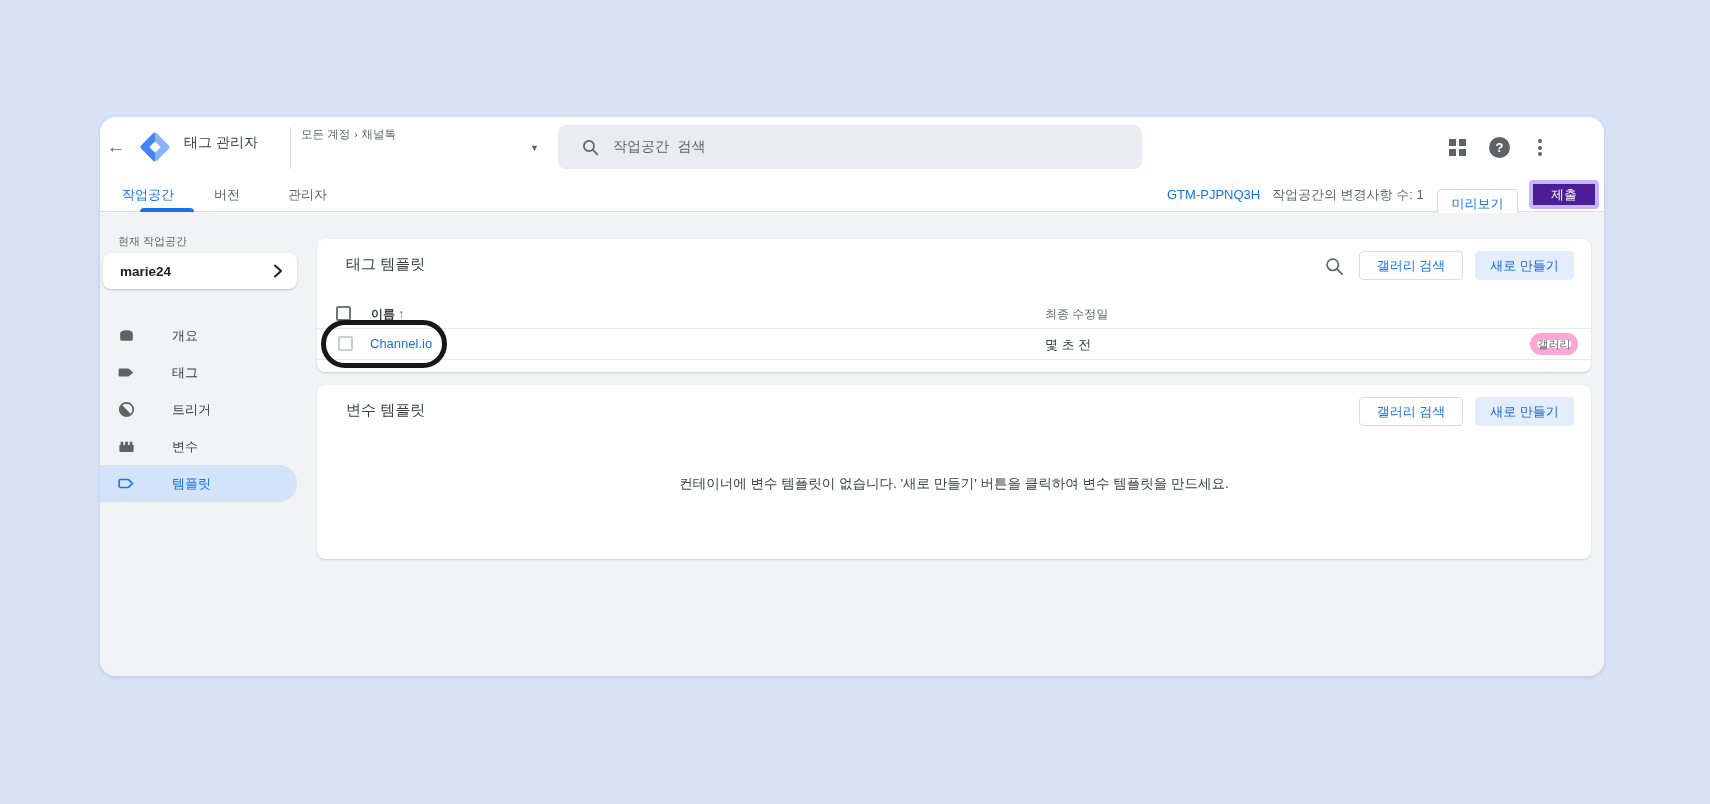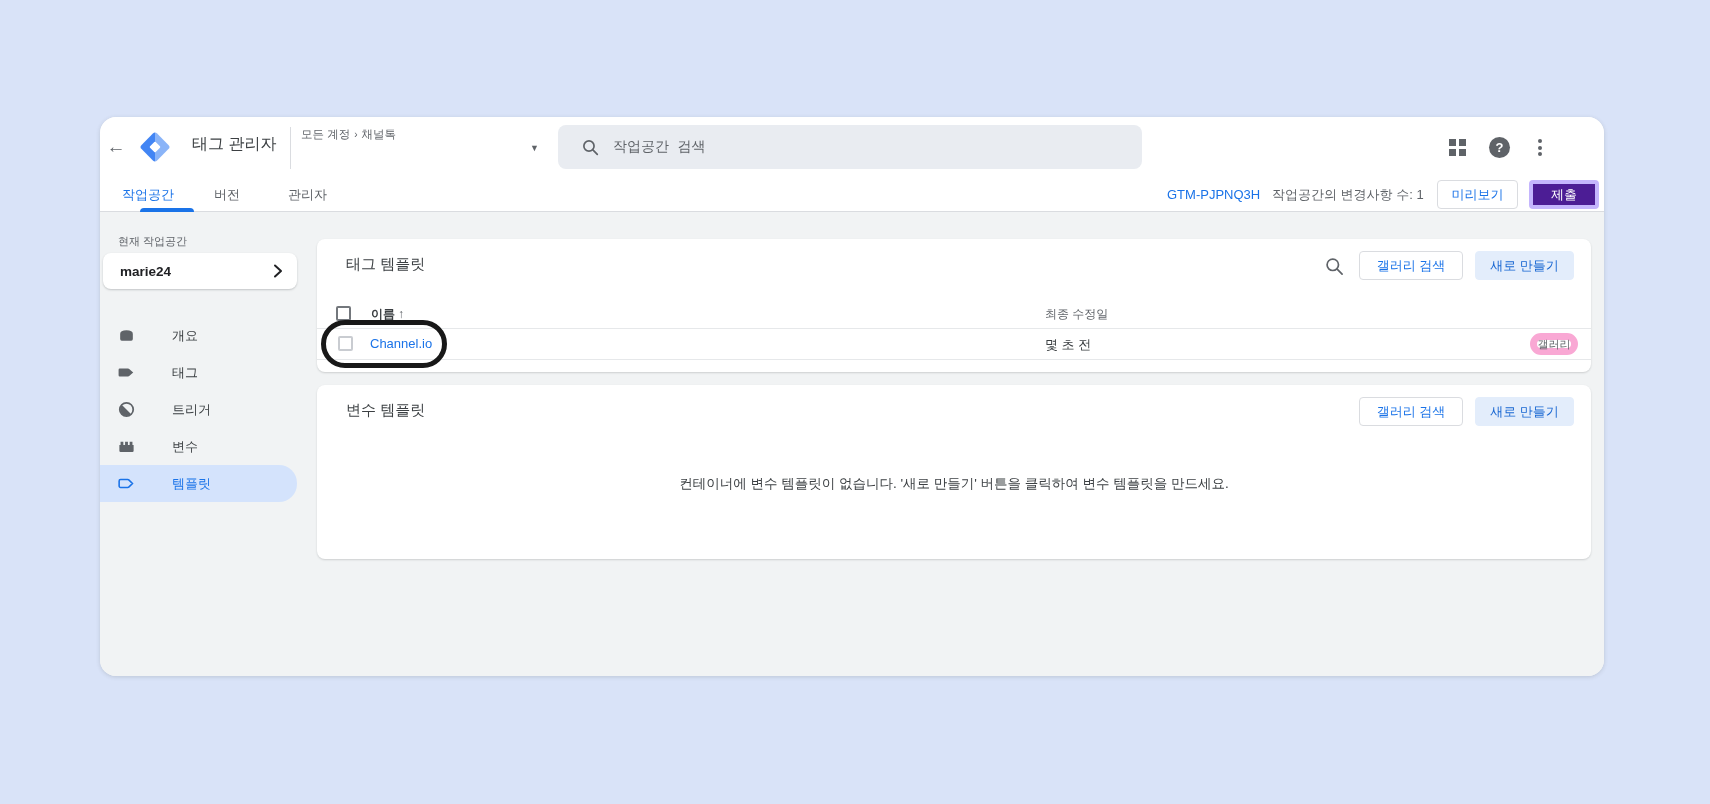--- a/index.html
+++ b/index.html
@@ -16,21 +16,21 @@
     background:#f1f3f4; border-radius:16px; overflow:hidden;
     box-shadow:0 1px 4px rgba(60,64,67,.18);
   }
   
   .app-header { position:absolute; left:0; top:0; width:100%; height:60px; background:#fff; }
   .back-arrow { position:absolute; left:2px; top:0; width:28px; height:60px; display:flex; align-items:center; justify-content:center; font-size:19px; color:#5f6368; cursor:pointer; }
   .gtm-logo { position:absolute; left:40px; top:15px; width:30px; height:30px; }
   .gtm-logo .outer { position:absolute; left:4px; top:4px; width:22px; height:22px; transform:rotate(45deg); border-radius:3px;
     background:linear-gradient(to bottom left,#8ab4f8 50%,#4285f4 50%); }
   .gtm-logo .inner { position:absolute; left:11px; top:11px; width:8px; height:8px; transform:rotate(45deg); background:#fff; border-radius:1px; }
-  .app-title { position:absolute; left:92px; top:17px; font-size:16px; color:#3c4043; white-space:nowrap; }
+  .app-title { position:absolute; left:84px; top:17px; font-size:14px; color:#3c4043; white-space:nowrap; }
   .header-divider { position:absolute; left:190px; top:10px; width:1px; height:42px; background:#dadce0; }
   .breadcrumb { position:absolute; left:201px; top:10px; font-size:11.5px; color:#5f6368; white-space:nowrap; }
   .breadcrumb .crumb-sep { margin:0 4px; font-size:10px; }
   .breadcrumb-caret { position:absolute; left:430px; top:26px; font-size:9px; color:#5f6368; cursor:pointer; }
   .search-box { position:absolute; left:458px; top:8px; width:584px; height:44px; background:#e9ecf1; border-radius:8px; display:flex; align-items:center; }
   .search-box svg { margin-left:24px; flex:0 0 auto; }
   .search-input { border:none; outline:none; background:transparent; font-size:14px; color:#be185d; margin-left:14px; width:480px; font-family:Liberation Mono, monospace; }
   .search-input::placeholder { color:#5f6368; opacity:1; }
   .apps-grid { width:17px; height:17px; display:grid; grid-template-columns:7px 7px; grid-template-rows:7px 7px; gap:3px; cursor:pointer; position:absolute; left:1349px; top:22px; }
   .apps-grid span { background:#5f6368; }
@@ -41,21 +41,21 @@
   .tab-bar { position:absolute; left:0; top:60px; width:100%; height:35px; background:#fff; border-bottom:1px solid #dadce0; }
   .tab { position:absolute; top:0; height:35px; display:flex; align-items:center; font-size:13px; color:#5f6368; cursor:pointer; }
   .tab.active { color:#1a73e8; }
   .tab-underline { position:absolute; left:18px; bottom:0; width:54px; height:4px; background:#1a73e8; border-radius:4px 4px 0 0; }
   .gtm-id { position:absolute; left:1067px; top:0; height:35px; display:flex; align-items:center; font-size:13px; color:#1a73e8; cursor:pointer; }
   .changes-count { position:absolute; left:1172px; top:0; height:35px; display:flex; align-items:center; font-size:13px; color:#5f6368; }
   .btn { display:flex; align-items:center; justify-content:center; font-size:13px; border-radius:4px; cursor:pointer; font-family:inherit; white-space:nowrap; }
   .btn-outline { background:#fff; border:1px solid #dadce0; color:#1a73e8; }
   .btn-primary { background:#4c1d95; border:4px solid #c4b5fd; color:#fff; }
   .btn-tonal { background:#e3edfb; border:1px solid #e3edfb; color:#1967d2; }
-  .preview-btn { position:absolute; left:1337px; top:3px; width:81px; height:29px; }
+  .preview-btn { position:absolute; left:1337px; top:12px; width:81px; height:29px; }
   .submit-btn { position:absolute; left:1429px; top:3px; width:70px; height:29px; }
   
   .app-body { position:absolute; left:0; top:96px; width:100%; height:463px; background:#f1f3f4; }
   
   .sidebar { position:absolute; left:0; top:0; width:197px; height:100%; }
   .ws-label { position:absolute; left:18px; top:21px; font-size:11px; color:#5f6368; }
   .ws-card { position:absolute; left:3px; top:40px; width:194px; height:36px; background:#fff; border-radius:8px; box-shadow:0 1px 2px rgba(60,64,67,.25); display:flex; align-items:center; cursor:pointer;gap:24px; }
   .ws-name { margin-left:17px; font-size:13.5px; font-weight:bold; color:#202124; flex:1; }
   .ws-chevron { margin-right:14px; display:flex; }
   .nav { position:absolute; left:0; top:104px; width:197px; }

